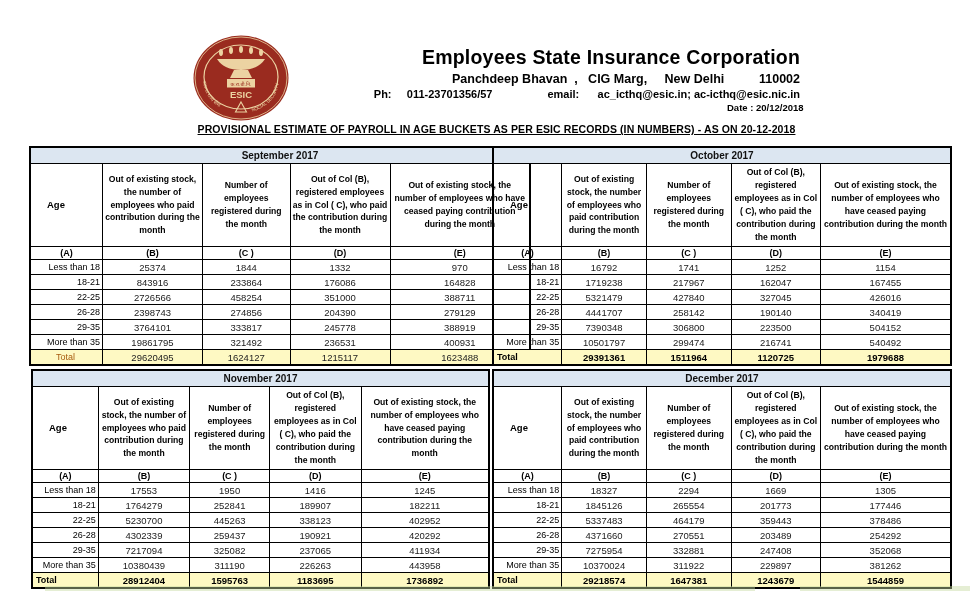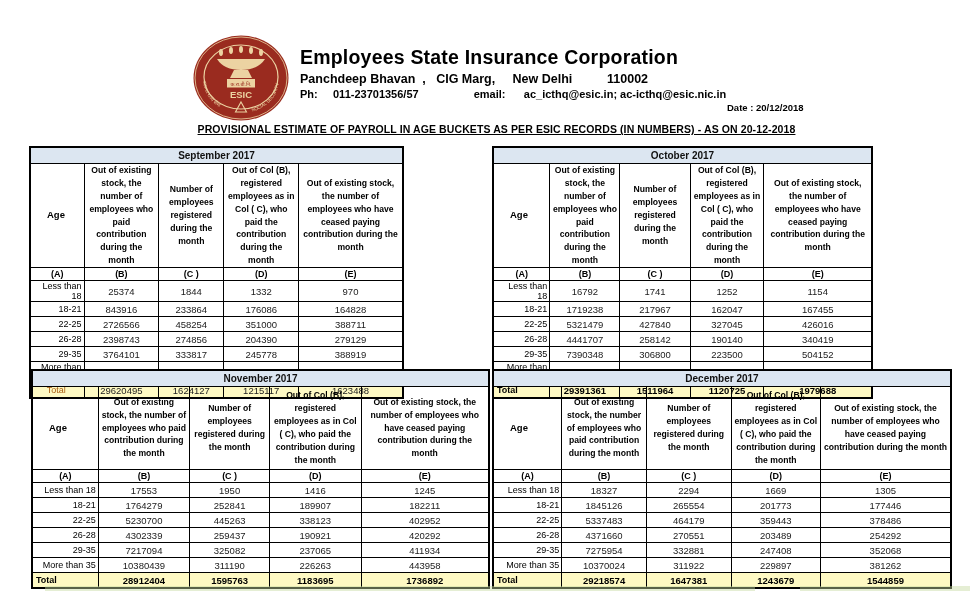--- a/index.html
+++ b/index.html
@@ -3,33 +3,33 @@
 <meta charset="utf-8">
 <style>
   html,body { margin:0; padding:0; background:#e8e8e8; }
   .sheet {
     position:relative; width:977px; height:595px; background:#ffffff;
     font-family:"Liberation Sans", sans-serif; color:#000; overflow:hidden;
     margin:0 auto;
   }
   
   .logo { position:absolute; left:192px; top:34px; }
-  .head-center { position:absolute; left:300px; top:46px; width:500px; text-align:left; }
+  .head-center { position:absolute; left:300px; top:46px; width:500px; text-align:right; }
   .org-name { font-size:19.5px; font-weight:bold; letter-spacing:0.2px; }
   .org-address { font-size:12.5px; font-weight:bold; margin-top:3px; white-space:pre; }
   .org-contacts { font-size:11px; font-weight:bold; margin-top:2px; white-space:pre; }
   .date-line { position:absolute; left:727px; top:102px; font-size:9.5px; font-weight:bold; }
   .doc-title {
     position:absolute; left:8px; top:123px; width:977px; text-align:center;
     font-size:10.5px; font-weight:bold; text-decoration:underline; letter-spacing:0.1px;
   }
   
   .tbl-wrap { position:absolute; }
-  .tw0 { left:29px;  top:146px; width:375px; }
-  .tw1 { left:492px; top:146px; width:381px; }
+  .tw0 { left:29px;  top:146px; width:502px; }
+  .tw1 { left:492px; top:146px; width:460px; }
   .tw2 { left:31px;  top:369px; width:459px; }
   .tw3 { left:492px; top:369px; width:460px; }
   table.month { border-collapse:collapse; table-layout:fixed; width:100%; border:2px solid #000; }
   table.month td { border:1px solid #000; overflow:hidden; padding:0 2px; }
   .month-band { background:#dce6f1; font-weight:bold; text-align:center; font-size:10px; height:15px; color:#111; }
   .head-row td { font-weight:bold; font-size:8.6px; text-align:center; vertical-align:middle; height:82px; line-height:1.5; padding:2px 3px; }
   .head-row td.age { text-align:left; font-size:9.5px; padding-left:16px; }
   .letter-row td { font-weight:bold; text-align:center; font-size:9px; height:12px; }
   .data-row td { font-size:9.5px; text-align:center; height:14px; color:#1a1a1a; }
   .data-row td.row-label { text-align:right; padding-left:3px; font-size:9px; color:#000; }

